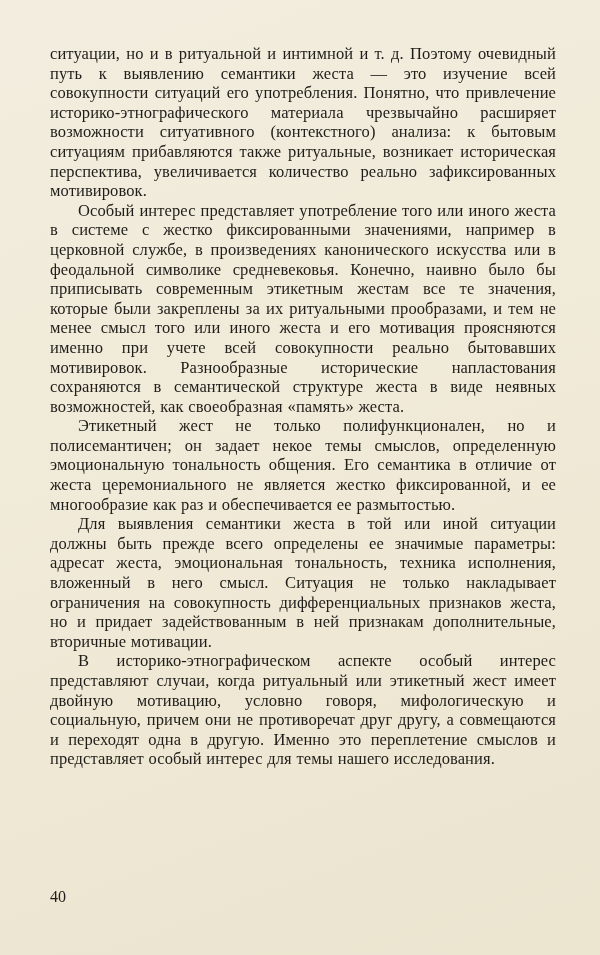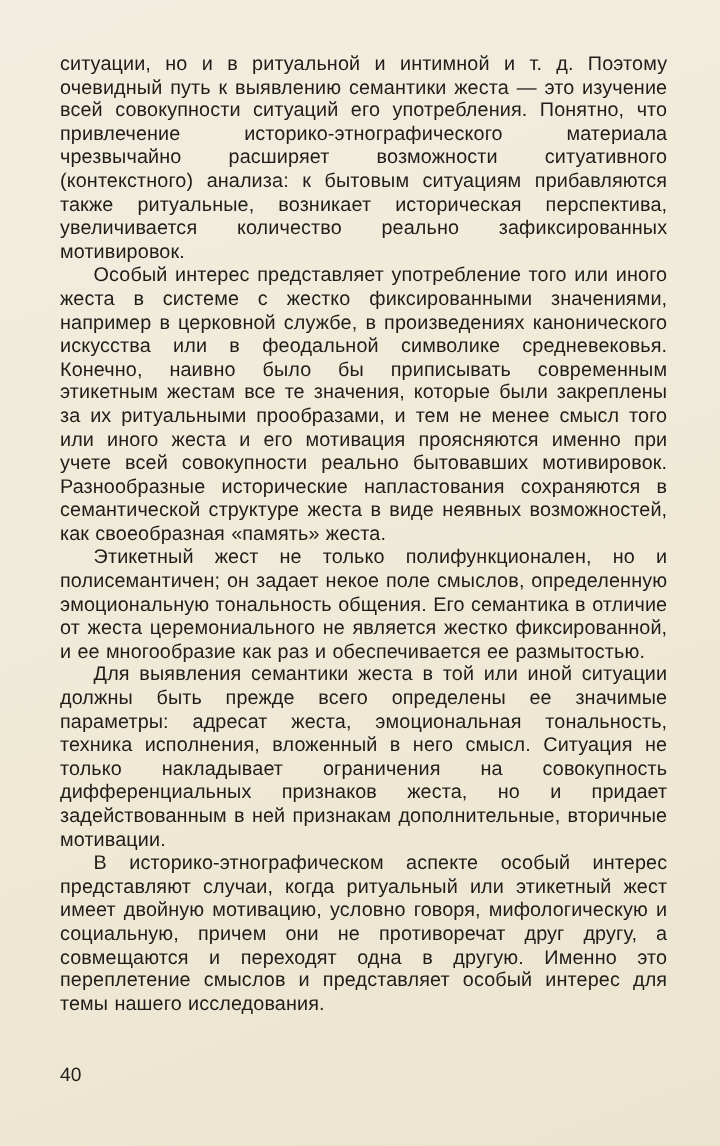--- a/index.html
+++ b/index.html
@@ -11,21 +11,21 @@
     height: 955px;
     overflow: hidden;
     background: #e9e3d0;
   }
   .page {
     position: relative;
     width: 600px;
     height: 955px;
     box-sizing: border-box;
     background: linear-gradient(160deg, #f2edde 0%, #f0ead8 45%, #ebe4cf 100%);
-    font-family: Liberation Sans, sans-serif;
+    font-family: Liberation Serif, serif;
     color: #1f1d19;
   }
   .text-block {
     position: absolute;
     left: 50px;
     top: 44px;
     width: 506px;
   }
   p.para {
     margin: 0;
@@ -49,18 +49,18 @@
     color: #1f1d19;
   }
 </style>
 </head>
 <body>
 
 <div class="page">
   <div class="text-block">
     <p class="para no-indent" lang="ru">ситуации, но и в ритуальной и интимной и т. д. Поэтому очевидный путь к выявлению семантики жеста — это изучение всей совокупности ситуаций его употребления. Понятно, что привлечение историко-этнографического материала чрезвычайно расширяет возможности ситуативного (контекстного) анализа: к бытовым ситуациям прибавляются также ритуальные, возникает историческая перспектива, увеличивается количество реально зафиксированных мотивировок.</p>
     <p class="para" lang="ru">Особый интерес представляет употребление того или иного жеста в системе с жестко фиксированными значениями, например в церковной службе, в произведениях канонического искусства или в феодальной символике средневековья. Конечно, наивно было бы приписывать современным этикетным жестам все те значения, которые были закреплены за их ритуальными прообразами, и тем не менее смысл того или иного жеста и его мотивация проясняются именно при учете всей совокупности реально бытовавших мотивировок. Разнообразные исторические напластования сохраняются в семантической структуре жеста в виде неявных возможностей, как своеобразная «память» жеста.</p>
-    <p class="para" lang="ru">Этикетный жест не только полифункционален, но и полисемантичен; он задает некое поле смыслов, определенную эмоциональную тональность общения. Его семантика в отличие от жеста церемониального не является жестко фиксированной, и ее многообразие как раз и обеспечивается ее размытостью.</p>
+    <p class="para" lang="ru">Этикетный жест не только полифункционален, но и полисемантичен; он задает некое темы смыслов, определенную эмоциональную тональность общения. Его семантика в отличие от жеста церемониального не является жестко фиксированной, и ее многообразие как раз и обеспечивается ее размытостью.</p>
     <p class="para" lang="ru">Для выявления семантики жеста в той или иной ситуации должны быть прежде всего определены ее значимые параметры: адресат жеста, эмоциональная тональность, техника исполнения, вложенный в него смысл. Ситуация не только накладывает ограничения на совокупность дифференциальных признаков жеста, но и придает задействованным в ней признакам дополнительные, вторичные мотивации.</p>
     <p class="para" lang="ru">В историко-этнографическом аспекте особый интерес представляют случаи, когда ритуальный или этикетный жест имеет двойную мотивацию, условно говоря, мифологическую и социальную, причем они не противоречат друг другу, а совмещаются и переходят одна в другую. Именно это переплетение смыслов и представляет особый интерес для темы нашего исследования.</p>
   </div>
   <div class="page-number">40</div>
 </div>
 
 </body></html>

